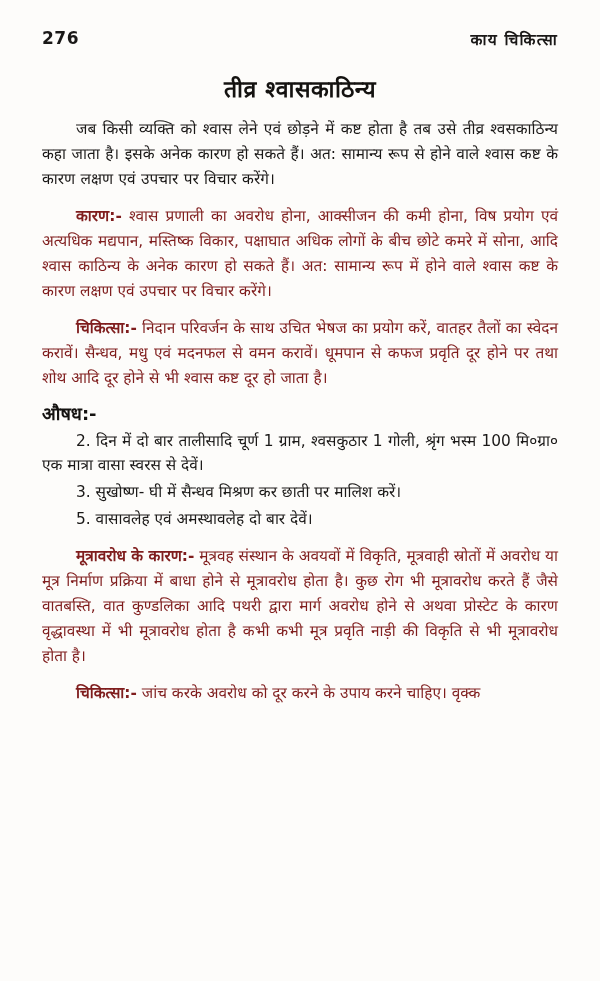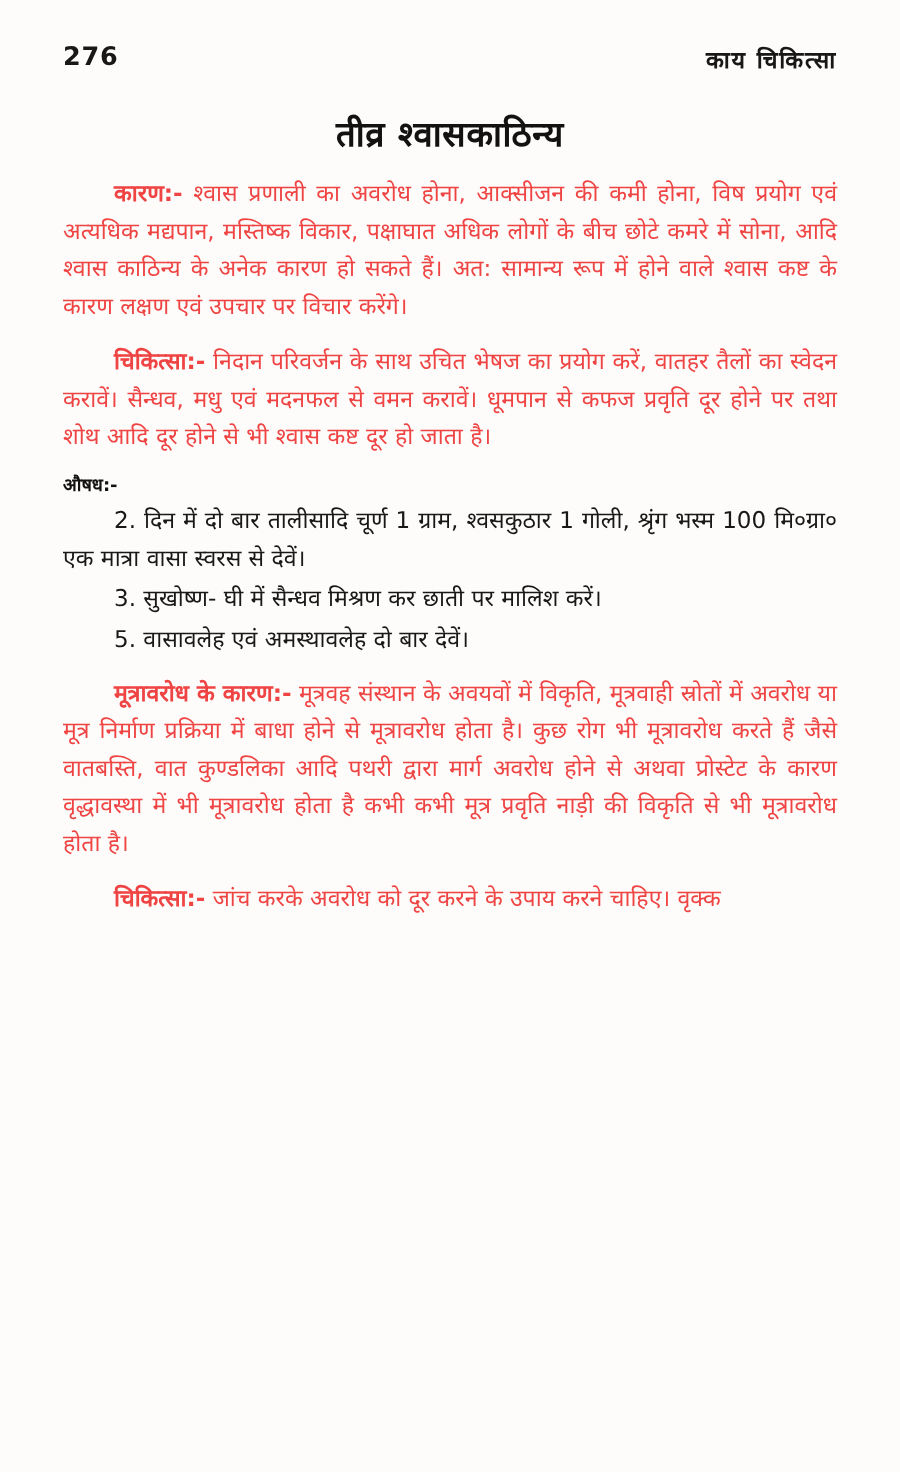--- a/index.html
+++ b/index.html
@@ -70,28 +70,28 @@
     text-indent: 34px;
     color: #1a1817;
     word-spacing: 0.5px;
   }
   p.heading-para {
     margin: 12px 0 5px 0;
     font-size: 15.4px;
     line-height: 1.62;
     text-align: justify;
     text-indent: 34px;
-    color: #ef4444;
+    color: #7f1d1d;
   }
   .lead {
     font-weight: 700;
   }
   p.label-line {
     margin: 10px 0 4px 0;
-    font-size: 12px;
+    font-size: 18px;
     font-weight: 700;
     text-indent: 0;
     color: #141210;
   }
   ol.remedy-list {
     margin: 2px 0 4px 0;
     padding: 0;
     list-style: none;
   }
   ol.remedy-list li {
@@ -109,20 +109,21 @@
 
 <div class="page">
 
   <div class="header-row">
     <span class="folio">276</span>
     <span class="running-head">काय चिकित्सा</span>
   </div>
 
   <h1 class="section-title">तीव्र श्वासकाठिन्य</h1>
 
+  <p class="para">जब किसी व्यक्ति को श्वास लेने एवं छोड़ने में कष्ट होता है तब उसे तीव्र श्वसकाठिन्य कहा जाता है। इसके अनेक कारण हो सकते हैं। अत: सामान्य रूप से होने वाले श्वास कष्ट के कारण लक्षण एवं उपचार पर विचार करेंगे।</p>
 
   <p class="heading-para"><span class="lead">कारण:-</span><span> श्वास प्रणाली का अवरोध होना, आक्सीजन की कमी होना, विष प्रयोग एवं अत्यधिक मद्यपान, मस्तिष्क विकार, पक्षाघात अधिक लोगों के बीच छोटे कमरे में सोना, आदि श्वास काठिन्य के अनेक कारण हो सकते हैं। अत: सामान्य रूप में होने वाले श्वास कष्ट के कारण लक्षण एवं उपचार पर विचार करेंगे।</span></p>
 
   <p class="heading-para"><span class="lead">चिकित्सा:-</span><span> निदान परिवर्जन के साथ उचित भेषज का प्रयोग करें, वातहर तैलों का स्वेदन करावें। सैन्धव, मधु एवं मदनफल से वमन करावें। धूमपान से कफज प्रवृति दूर होने पर तथा शोथ आदि दूर होने से भी श्वास कष्ट दूर हो जाता है।</span></p>
 
   <p class="label-line">औषध:-</p>
 
   <ol class="remedy-list">
     <li>2. दिन में दो बार तालीसादि चूर्ण 1 ग्राम, श्वसकुठार 1 गोली, श्रृंग भस्म 100 मि०ग्रा० एक मात्रा वासा स्वरस से देवें।</li>
     <li>3. सुखोष्ण- घी में सैन्धव मिश्रण कर छाती पर मालिश करें।</li>

